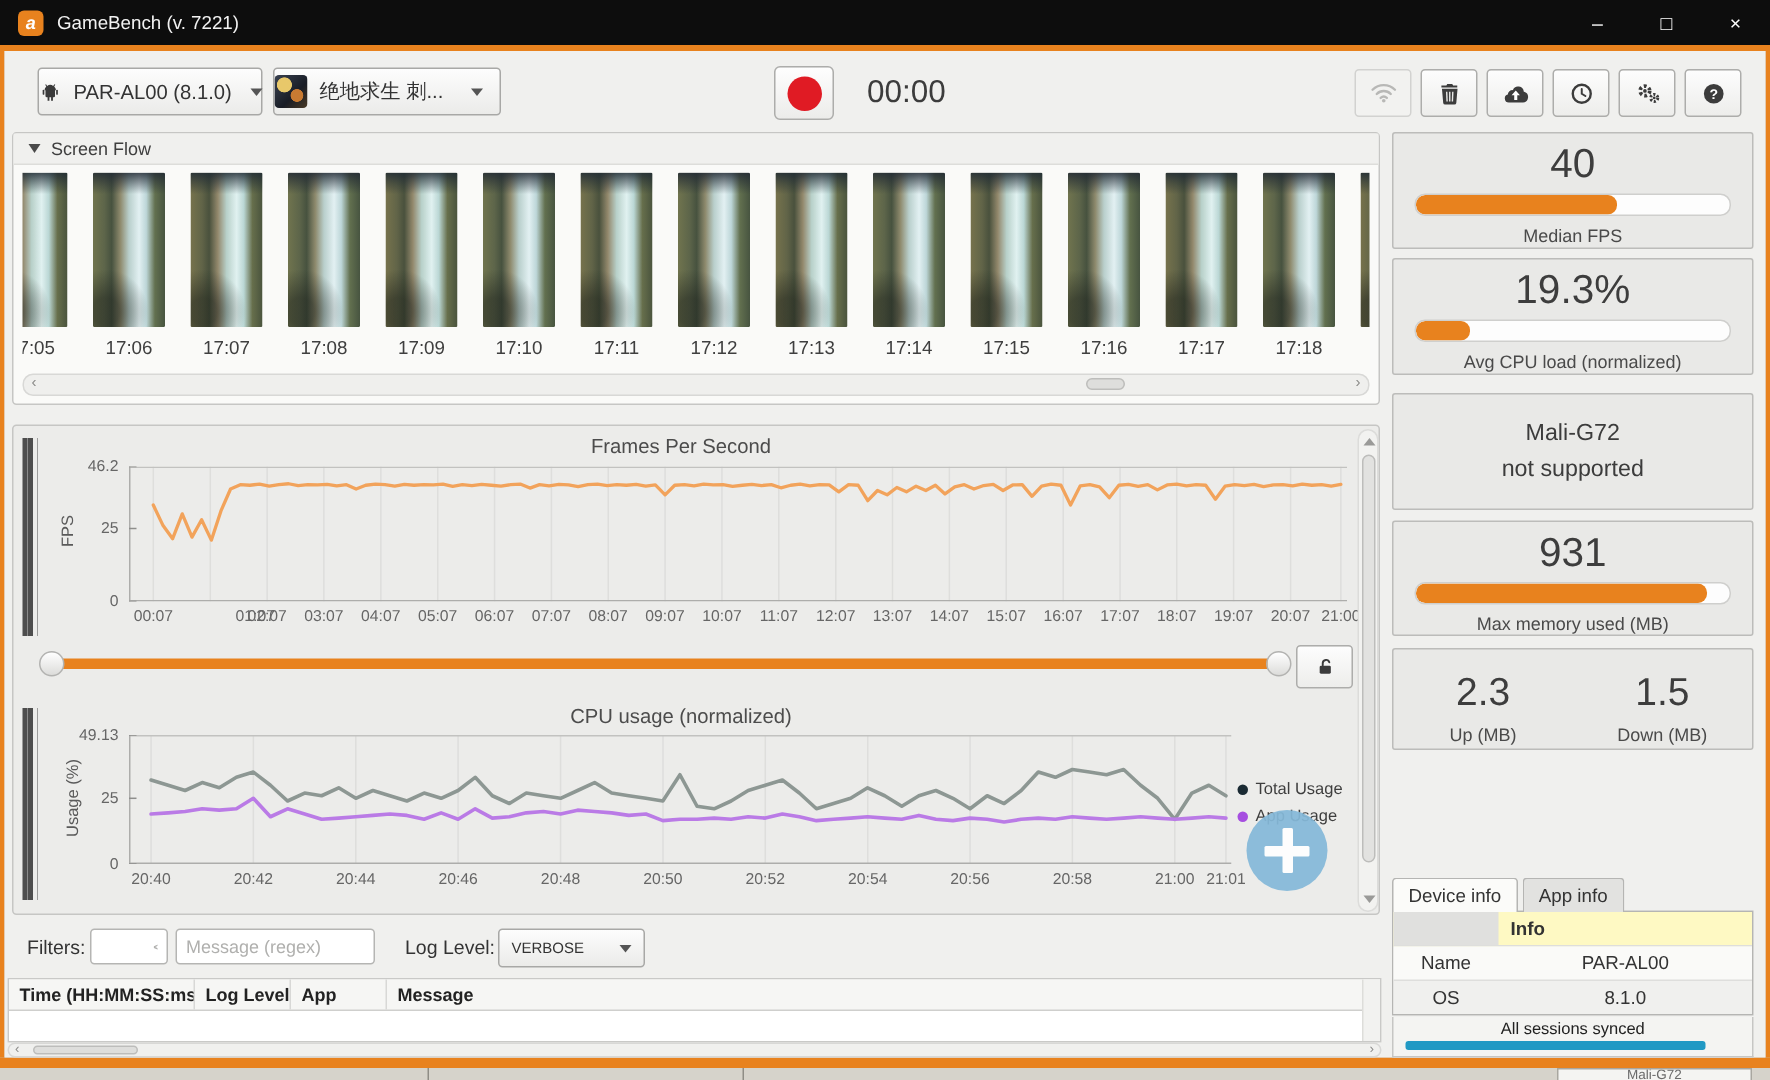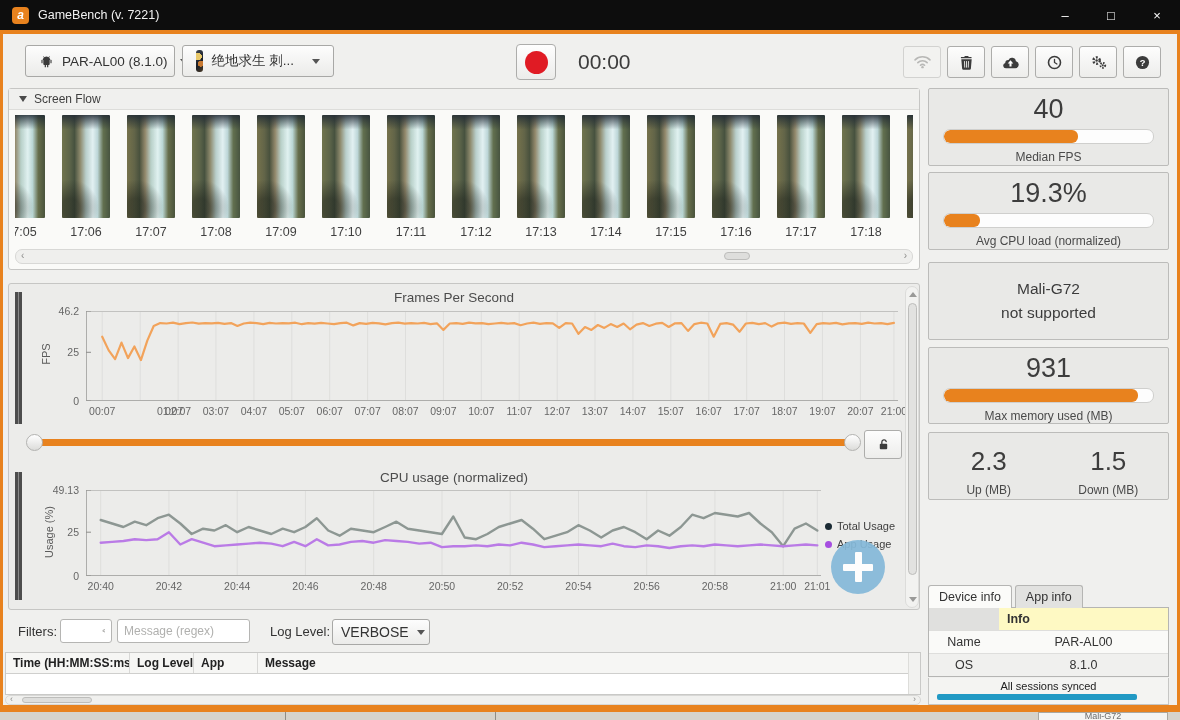--- a/index.html
+++ b/index.html
@@ -13,21 +13,21 @@
   .win-btn{width:46px;height:30px;display:flex;align-items:center;justify-content:center;color:#fff;font-size:13px;}
   .accent-top{position:absolute;left:0;top:30px;width:1180px;height:4px;background:#e8821e;}
   .accent-left{position:absolute;left:0;top:34px;width:3px;height:671px;background:#e8821e;}
   .accent-right{position:absolute;left:1177px;top:34px;width:3px;height:671px;background:#e8821e;}
   .accent-bottom{position:absolute;left:0;top:705px;width:1180px;height:7px;background:#e8821e;}
   .desktop-strip{position:absolute;left:0;top:712px;width:1180px;height:8px;background:#d6d3cb;overflow:hidden;}
   .strip-div{position:absolute;top:0;width:1px;height:8px;background:#8f8d86;}
   .strip-win{position:absolute;left:1038px;top:0;width:128px;height:8px;background:#f4f4f2;border:1px solid #a9a7a0;font-size:9px;color:#6b6b6b;text-align:center;line-height:7px;overflow:hidden;}
   .app-body{position:absolute;left:3px;top:34px;width:1174px;height:671px;background:#f0f0ee;}
   
-  .dd{position:absolute;height:32px;border:1px solid #a8a8a6;border-radius:3px;background:linear-gradient(#fdfdfd,#ebebe9);display:flex;align-items:center;padding:0 13px;gap:8px;font-size:13.5px;color:#333;box-sizing:border-box;}
+  .dd{position:absolute;height:32px;border:1px solid #a8a8a6;border-radius:3px;background:linear-gradient(#fdfdfd,#ebebe9);display:flex;align-items:center;padding:0 0;gap:8px;font-size:13.5px;color:#333;box-sizing:border-box;}
   .caret{width:0;height:0;border-left:4px solid transparent;border-right:4px solid transparent;border-top:5px solid #555;margin-left:4px;}
   .game-ico{width:22px;height:22px;border-radius:3px;background:radial-gradient(circle at 30% 30%,#e8c86a 0 22%,transparent 24%),radial-gradient(circle at 68% 62%,#c87a32 0 20%,transparent 22%),linear-gradient(135deg,#3a4250,#191d26 60%,#4a3a26);}
   .record-btn{position:absolute;left:513px;top:10px;width:38px;height:34px;border:1px solid #adadab;border-radius:4px;background:linear-gradient(#fefefe,#ececea);display:flex;align-items:center;justify-content:center;}
   .record-dot{width:23px;height:23px;border-radius:50%;background:#e01b24;}
   .timer{position:absolute;left:575px;top:16px;font-size:21px;color:#3c3c3c;}
   .tb-icons{position:absolute;left:900px;top:12px;display:flex;gap:6px;}
   .tb-btn{width:36px;height:30px;border:1px solid #adadab;border-radius:3px;background:linear-gradient(#fdfdfd,#ededeb);display:flex;align-items:center;justify-content:center;}
   .tb-btn.disabled{border-color:#d2d2d0;background:#f2f2f0;}
   
   .panel{position:absolute;background:#fafaf8;border:1px solid #c6c6c4;border-radius:3px;box-sizing:border-box;}
@@ -502,21 +502,21 @@
       <div class="txt">All sessions synced</div>
       <div class="bar"></div>
     </div>
   </div>
 
   <div class="flabel" style="left:15px;top:590px;">Filters:</div>
   <input class="finput" style="left: 57px; top: 585px; width: 52px; padding-left: 41px;" placeholder="&lt;pid&gt;">
   <input class="finput" style="left: 114px; top: 585px; width: 133px;" placeholder="Message (regex)">
   <div class="flabel" style="left:267px;top:590px;">Log Level:</div>
   <div class="dd loglevel-dd" style="padding:0 8px;">
-    <span style="font-size:14px">VERBOSE</span>
+    <span style="font-size:10px">VERBOSE</span>
     <span class="caret" style="margin-left:auto"></span>
   </div>
 
   <div class="log-table">
     <div class="log-head" id="log-head">
         <div>Time (HH:MM:SS:ms)</div>
         <div>Log Level</div>
         <div>App</div>
         <div>Message</div>
       </div>

